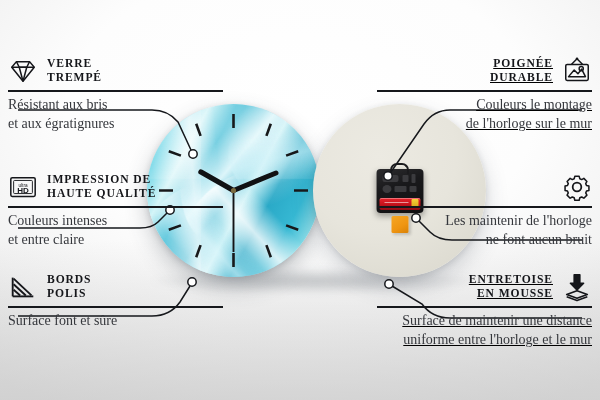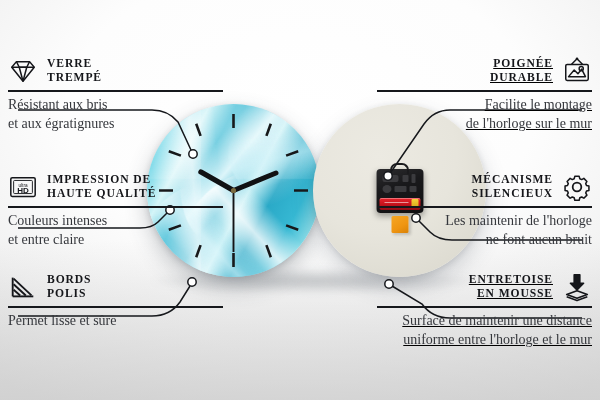--- a/index.html
+++ b/index.html
@@ -244,50 +244,48 @@
           <line x1="5" y1="26" x2="27" y2="26"></line>
           <line x1="6" y1="7" x2="25" y2="25"></line>
           <line x1="6" y1="13" x2="19" y2="25"></line>
           <line x1="6" y1="19" x2="13" y2="25"></line>
         </g>
       </svg>
       <div class="ftitle">BORDS
 POLIS</div>
     </div>
     <div class="frule"></div>
-    <div class="fdesc">Permet lisse et sûre</div>
+    <div class="fdesc">Surface font et sûre</div>
   </div>
 
   <div class="feature right" style="top:56px;text-decoration:underline;">
     <div class="fhead">
       <svg class="ficon" viewBox="0 0 32 32">
         <g fill="none" stroke="#15161a" stroke-width="1.6" stroke-linejoin="round">
           <path d="M16 3 L10 9 M16 3 L22 9"></path>
           <rect x="4" y="9" width="24" height="17" rx="1.5"></rect>
           <path d="M7 22 L13 15 L17 19 L21 14 L25 22 Z"></path>
           <circle cx="20.5" cy="13.5" r="2.2"></circle>
         </g>
         <circle cx="16" cy="3" r="1.4" fill="#15161a"></circle>
       </svg>
       <div class="ftitle">POIGNÉE
 DURABLE</div>
     </div>
     <div class="frule"></div>
-    <div class="fdesc">Facilite le montage
+    <div class="fdesc">Couleurs le montage
 de l'horloge sur le mur</div>
   </div>
 
   <div class="feature right" style="top:172px;">
     <div class="fhead">
       <svg class="ficon" viewBox="0 0 32 32">
         <path fill="none" stroke="#15161a" stroke-width="1.9" stroke-linejoin="round" d="M13.3 4.2 h5.4 l.8 3.0 2.3 1.0 2.7-1.5 3.8 3.8 -1.5 2.7 1.0 2.3 3.0 .8 v5.4 l-3.0 .8 -1.0 2.3 1.5 2.7 -3.8 3.8 -2.7-1.5 -2.3 1.0 -.8 3.0 h-5.4 l-.8-3.0 -2.3-1.0 -2.7 1.5 -3.8-3.8 1.5-2.7 -1.0-2.3 -3.0-.8 v-5.4 l3.0-.8 1.0-2.3 -1.5-2.7 3.8-3.8 2.7 1.5 2.3-1.0 z" transform="scale(0.86) translate(2.6,1.2)"></path>
         <circle cx="16" cy="16" r="4.6" fill="none" stroke="#15161a" stroke-width="1.9"></circle>
       </svg>
-      <div class="ftitle">MÉCANISME
-SILENCIEUX</div>
     </div>
     <div class="frule"></div>
     <div class="fdesc">Les maintenir de l'horloge
 ne font aucun bruit</div>
   </div>
 
   <div class="feature right" style="top:272px;text-decoration:underline;">
     <div class="fhead">
       <svg class="ficon" viewBox="0 0 32 32">
         <g fill="none" stroke="#15161a" stroke-width="1.7" stroke-linejoin="round">

